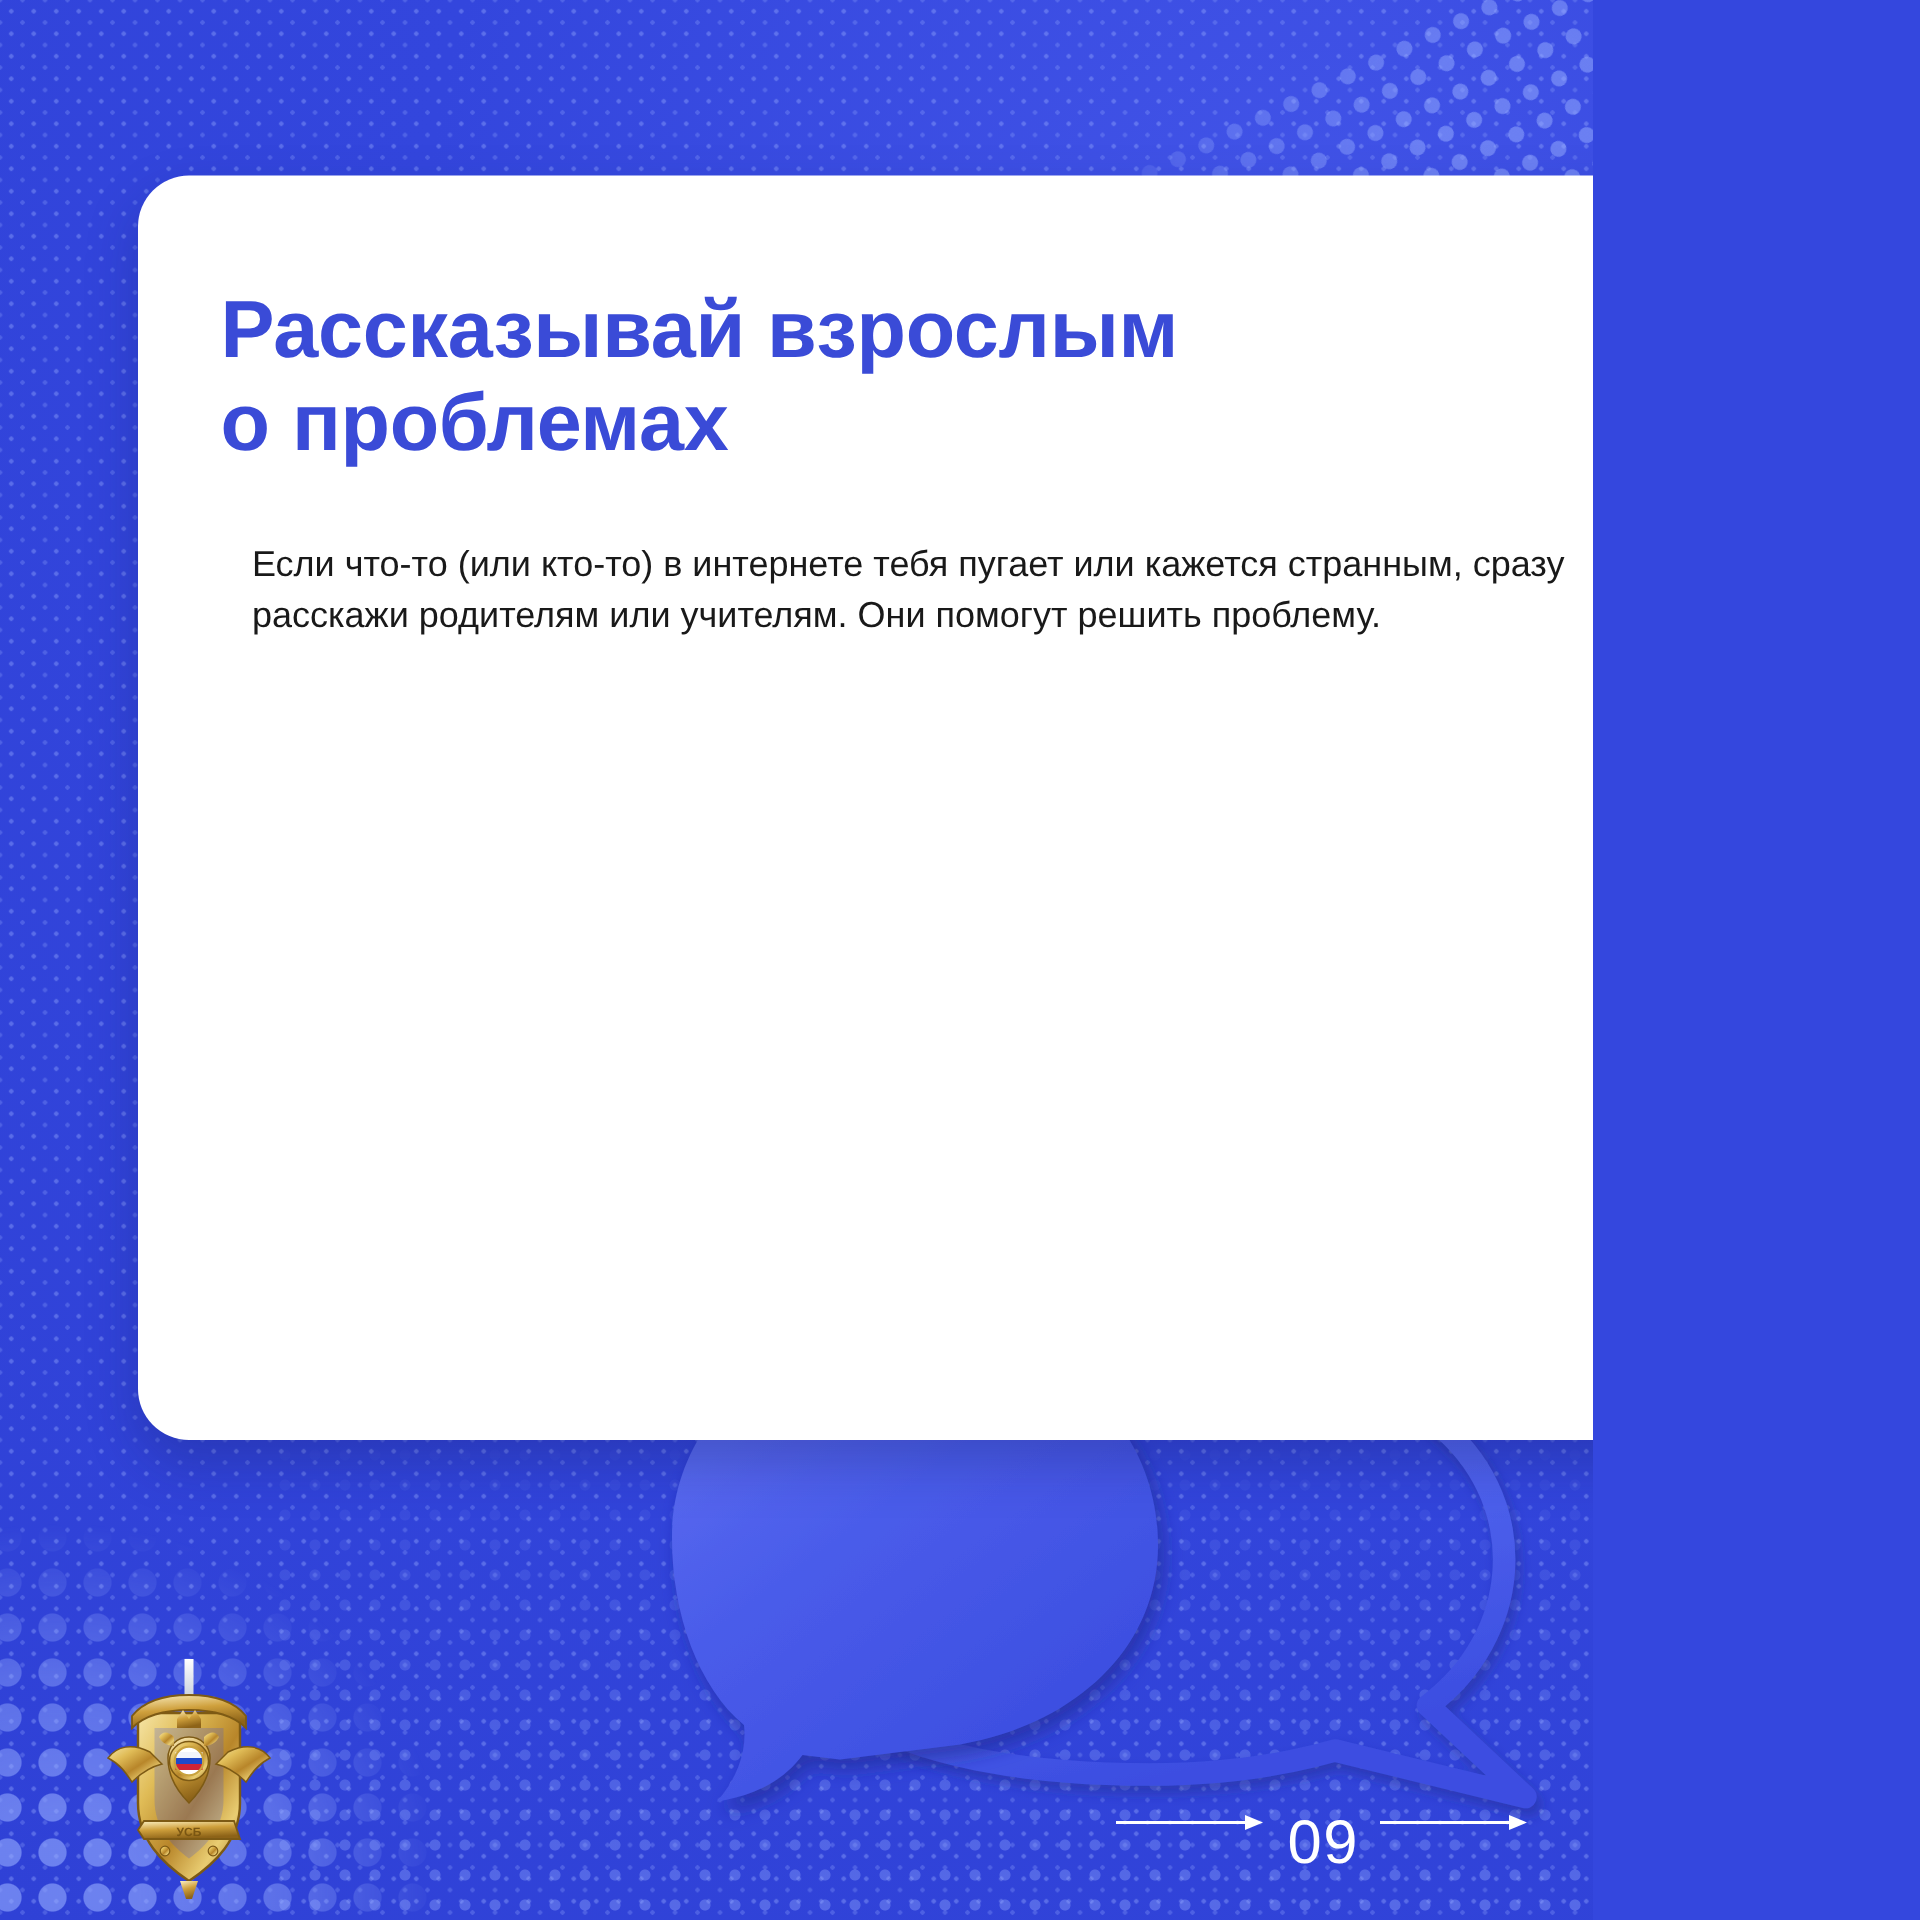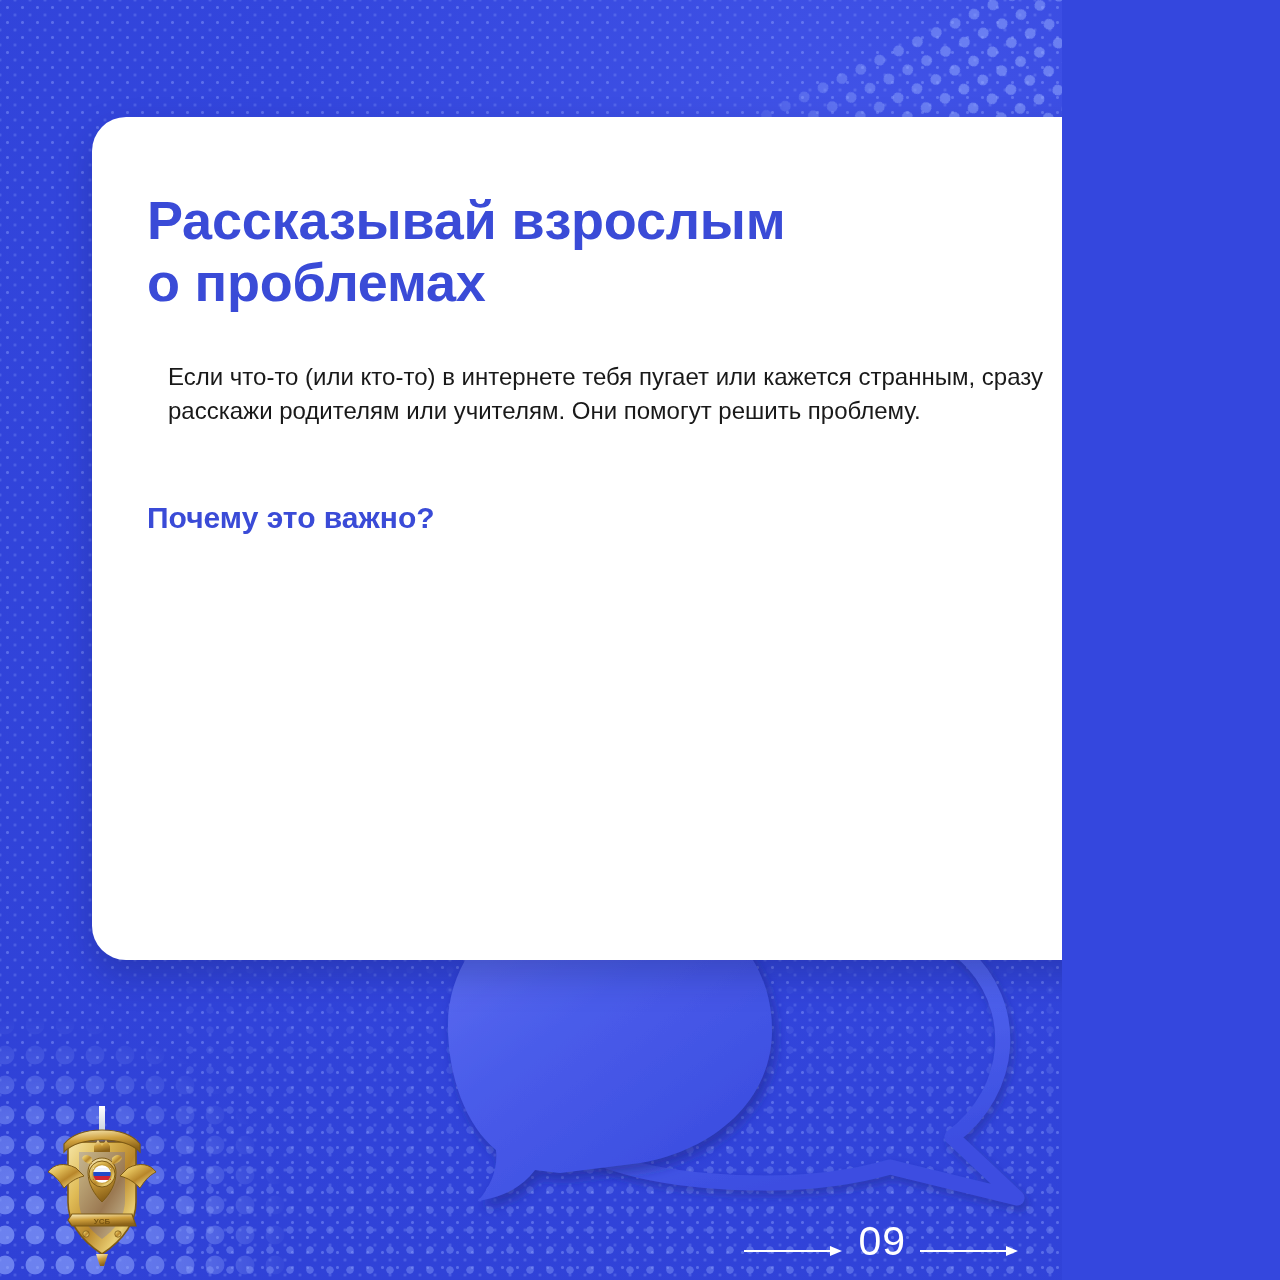--- a/index.html
+++ b/index.html
@@ -151,33 +151,33 @@
     color: #191919;
     font-size: 35px;
     line-height: 1.42;
     font-weight: 400;
     max-width: 960px;
   }
 
   
   .emblem {
     position: absolute;
-    left: 46px;
+    left: 70px;
     top: 1106px;
     width: 112px;
     height: 160px;
   }
 
   
   .pager {
     position: absolute;
     right: 42px;
     bottom: 18px;
     display: flex;
-    align-items: flex-end;
+    align-items: flex-start;
     gap: 14px;
     height: 54px;
   }
   .pager-arrow { display: block; }
   .pager-num {
     color: #ffffff;
     font-size: 41px;
     font-weight: 400;
     letter-spacing: 1px;
     line-height: 1;
@@ -232,21 +232,20 @@
   </div>
 
   <div class="card">
     <div class="card-inner">
 
       <h1 class="title">Рассказывай взрослым
 о проблемах</h1>
 
       <p class="lead">Если что-то (или кто-то) в интернете тебя пугает или кажется странным, сразу расскажи родителям или учителям. Они помогут решить проблему.</p>
 
-      <h2 class="why-title">Почему это важно?</h2>
 
 
     </div>
   </div>
 
   <div class="emblem">
     <svg width="112" height="160" viewBox="0 0 112 160" xmlns="http://www.w3.org/2000/svg">
       <defs>
         <linearGradient id="gold" x1="0" y1="0" x2="1" y2="1">
           <stop offset="0%" stop-color="#f6e6a8"></stop>

